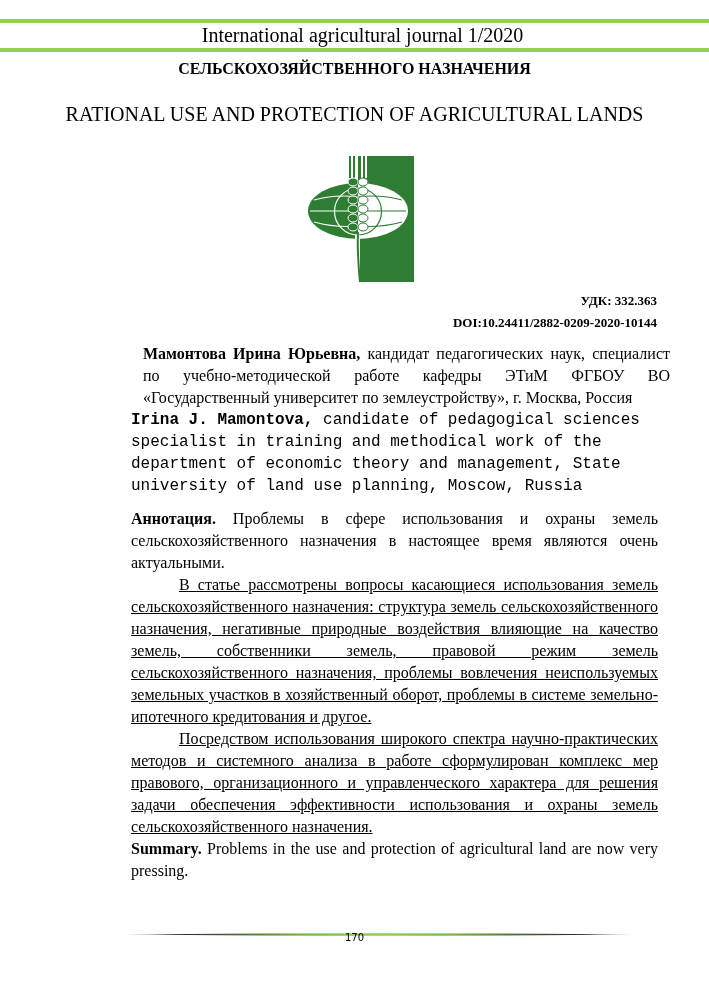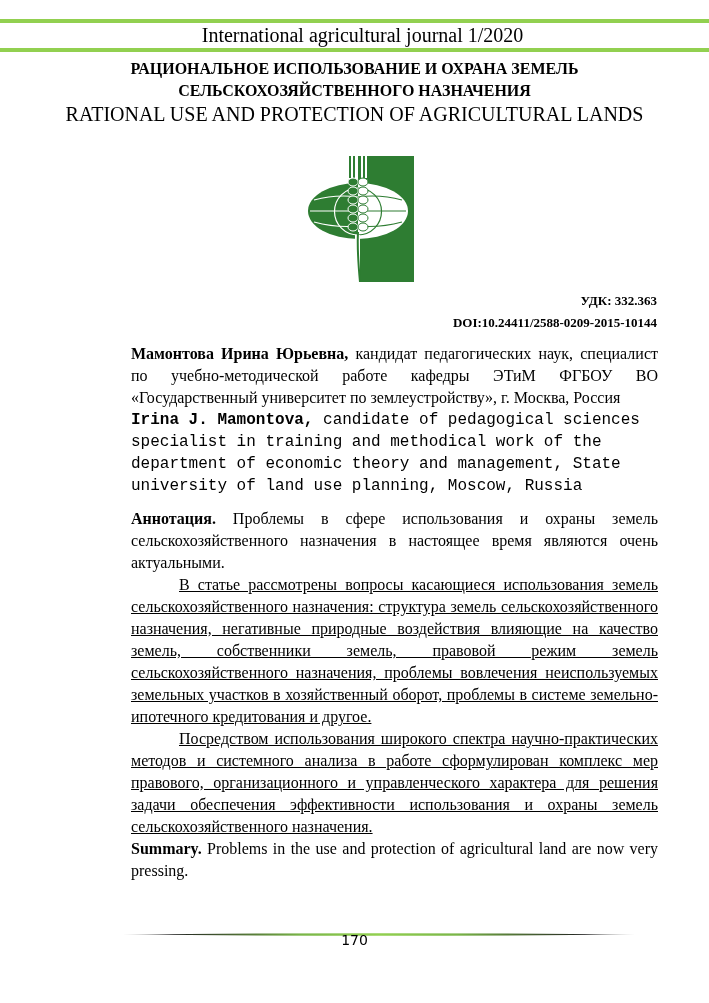--- a/index.html
+++ b/index.html
@@ -17,31 +17,30 @@
   .logo { position: absolute; left: 300px; top: 140px; width: 116px; width: 116px; height: 145px; }
   .udk { position: absolute; right: 52px; top: 290px; text-align: right; font-weight: bold;
          font-size: 13px; line-height: 22px; }
   .text { position: absolute; left: 131px; width: 527px; font-size: 16px; line-height: 22px; }
   .just { text-align: justify; text-align-last: left; }
   .indent { text-indent: 48px; text-decoration: underline; }
   p { margin: 0; }
   .author-en { font-size: 16px; line-height: 22px; font-family: Liberation Mono, monospace; }
   .footer-line { position: absolute; top: 922px; left: 122px; width: 514px; height: 3px; }
   .page-num { position: absolute; top: 932px; left: 0; width: 709px; text-align: center;
-              font-family: "DejaVu Sans", sans-serif; font-size: 14px; }
+              font-family: "DejaVu Sans", sans-serif; font-size: 10px; }
 </style>
 </head>
 <body>
 
 <div class="bar" id="bar-top"></div>
 <div class="journal">International agricultural journal 1/2020</div>
 <div class="bar" id="bar-bottom"></div>
 
 <div class="title-ru">
-  <div>РАЦИОНАЛЬНОЕ ИСПОЛЬЗОВАНИЕ И ОХРАНА ЗЕМЕЛЬ</div>
   <div>СЕЛЬСКОХОЗЯЙСТВЕННОГО НАЗНАЧЕНИЯ</div>
 </div>
 <div class="title-en">RATIONAL USE AND PROTECTION OF AGRICULTURAL LANDS</div>
 
 <div class="logo">
   <svg width="116" height="145" viewBox="0 0 116 145">
     <rect x="58" y="16" width="56" height="126" fill="#2e7d32"></rect>
 
     <path d="M58 43 A50 28 0 0 0 58 99 Z" fill="#2e7d32"></path>
 
@@ -84,24 +83,24 @@
         <ellipse cx="63" cy="78" rx="5" ry="4"></ellipse>
         <ellipse cx="63" cy="87" rx="5" ry="4"></ellipse>
       </g>
       <path d="M58 92 Q57 110 60 142" stroke="#2e7d32" stroke-width="2" fill="none"></path>
     </g>
   </svg>
 </div>
 
 <div class="udk">
   <div>УДК: 332.363</div>
-  <div>DOI:10.24411/2588-0209-2015-10144</div>
+  <div>DOI:10.24411/2882-0209-2020-10144</div>
 </div>
 
-<div class="text just" style="top:343px;">
+<div class="text just" style="top:343px;margin-left:12px;">
   <p><b>Мамонтова Ирина Юрьевна,</b><span> кандидат педагогических наук, специалист по учебно-методической работе кафедры ЭТиМ ФГБОУ ВО «Государственный университет по землеустройству», г. Москва, Россия</span></p>
 </div>
 <div class="text author-en" style="top:409px; width:520px;">
   <p><b>Irina J. Mamontova,</b><span> candidate of pedagogical sciences specialist in training and methodical work of the department of economic theory and management, State university of land use planning, Moscow, Russia</span></p>
 </div>
 
 <div class="text just" style="top:508px;">
   <p><b>Аннотация.</b><span> Проблемы в сфере использования и охраны земель сельскохозяйственного назначения в настоящее время являются очень актуальными.</span></p>
   <p class="indent">В статье рассмотрены вопросы касающиеся использования земель сельскохозяйственного назначения: структура земель сельскохозяйственного назначения, негативные природные воздействия влияющие на качество земель, собственники земель, правовой режим земель сельскохозяйственного назначения, проблемы вовлечения неиспользуемых земельных участков в хозяйственный оборот, проблемы в системе земельно-ипотечного кредитования и другое.</p>
   <p class="indent">Посредством использования широкого спектра научно-практических методов и системного анализа в работе сформулирован комплекс мер правового, организационного и управленческого характера для решения задачи обеспечения эффективности использования и охраны земель сельскохозяйственного назначения.</p>

